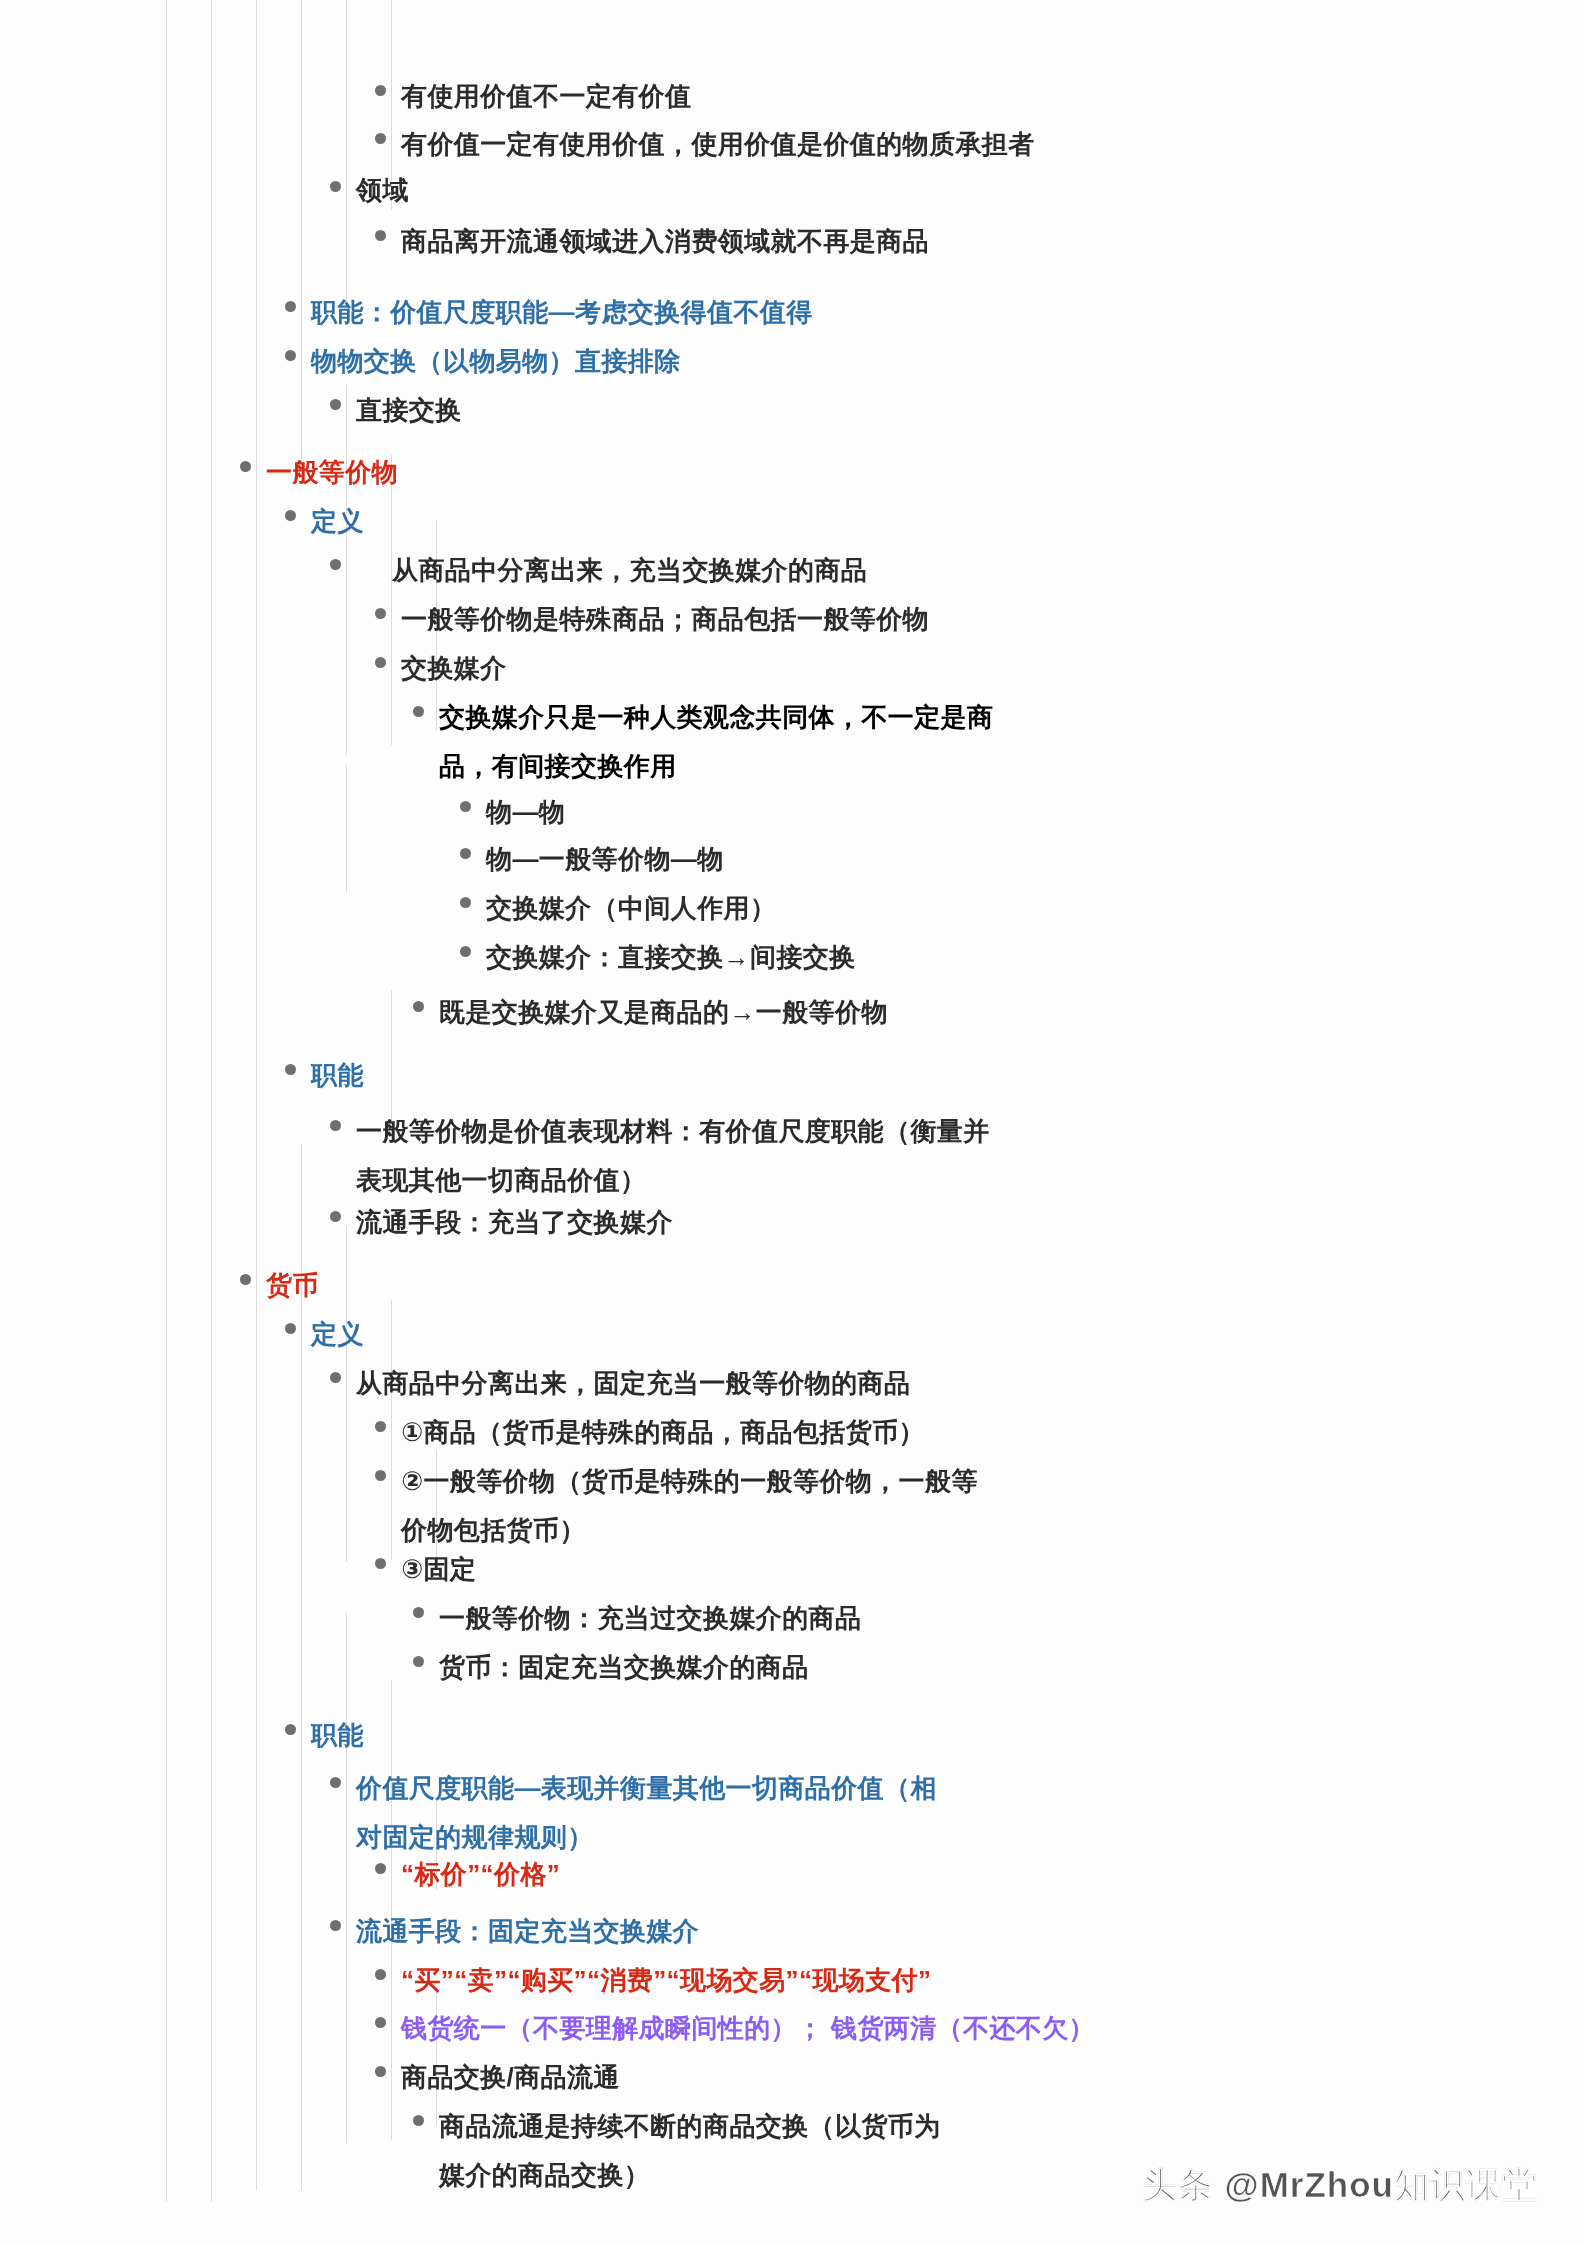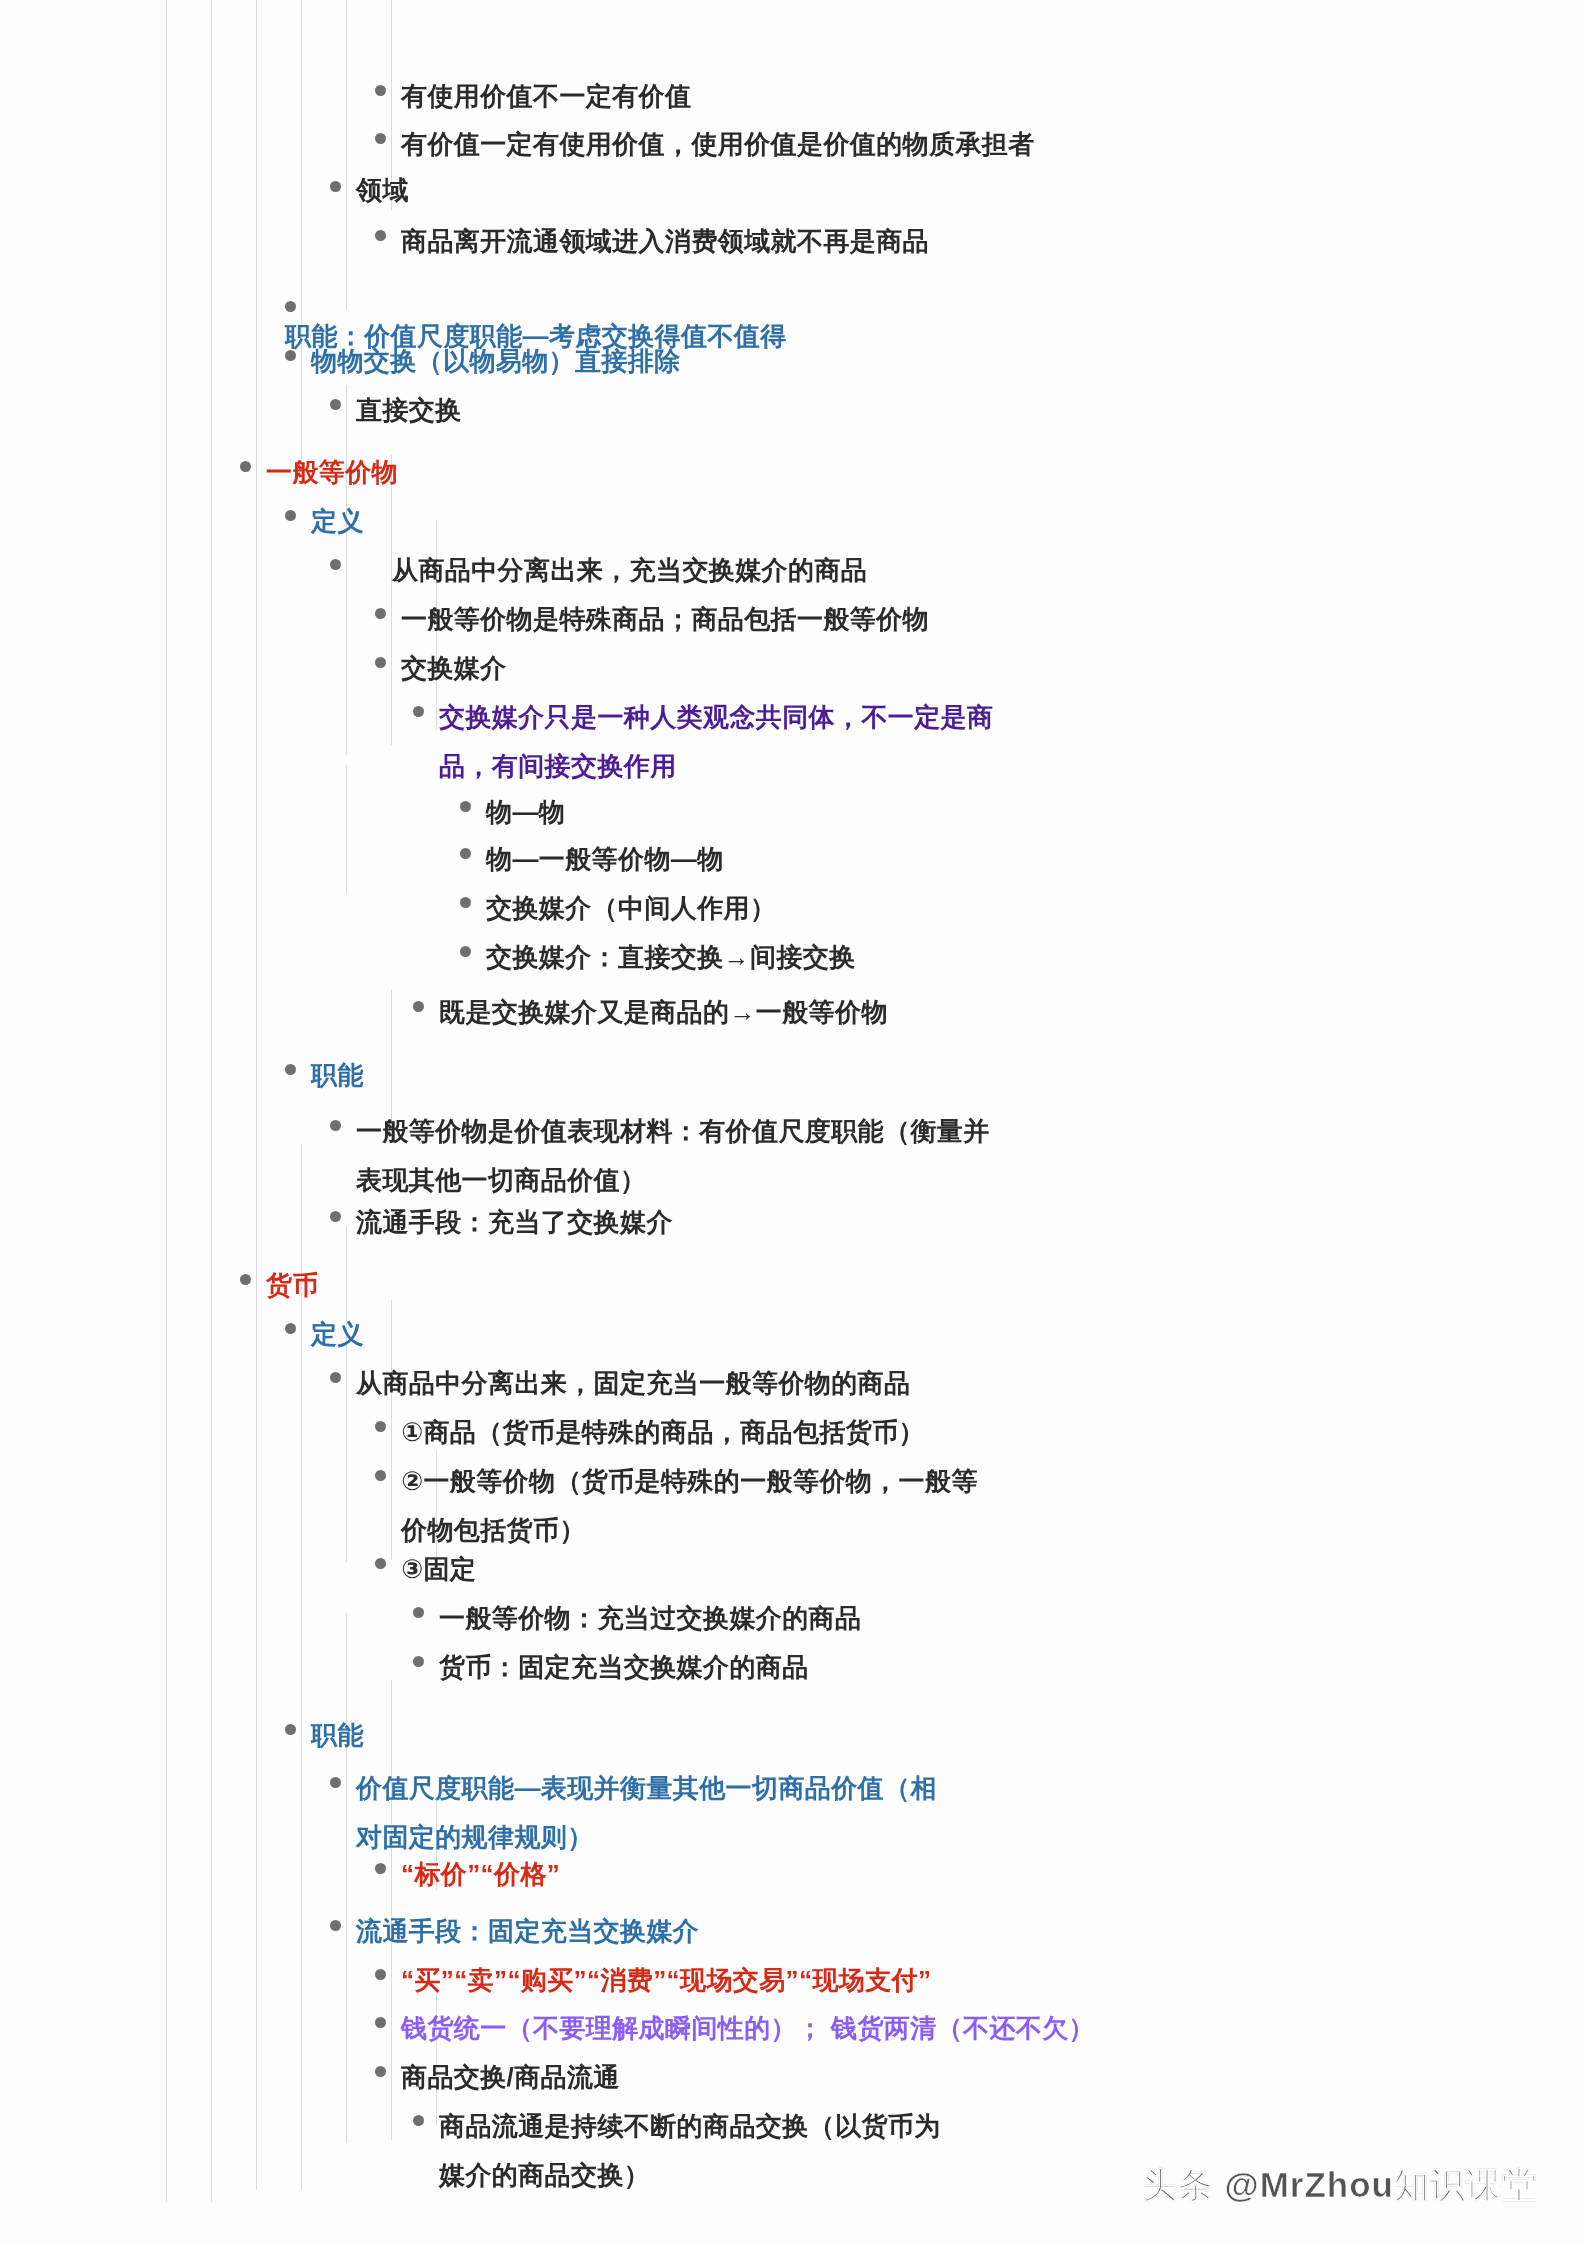--- a/index.html
+++ b/index.html
@@ -114,21 +114,21 @@
         <div class="txt c-black" style="color: rgb(43, 43, 43);">有价值一定有使用价值，使用价值是价值的物质承担者</div>
       </div>
       <div class="row" style="left: 330px; top: 168px;">
         <div class="bullet" style="background: rgb(111, 111, 111);"></div>
         <div class="txt c-black" style="color: rgb(43, 43, 43); font-family: Liberation Mono, monospace;">领域</div>
       </div>
       <div class="row" style="left: 375px; top: 217px;">
         <div class="bullet" style="background: rgb(111, 111, 111);"></div>
         <div class="txt c-black" style="color: rgb(43, 43, 43);">商品离开流通领域进入消费领域就不再是商品</div>
       </div>
-      <div class="row" style="left: 285px; top: 288px; flex-direction: column;">
+      <div class="row" style="left: 285px; top: 288px;">
         <div class="bullet" style="background: rgb(111, 111, 111);"></div>
         <div class="txt c-blue" style="color: rgb(47, 111, 168);">职能：价值尺度职能—考虑交换得值不值得</div>
       </div>
       <div class="row" style="left: 285px; top: 337px;">
         <div class="bullet" style="background: rgb(111, 111, 111);"></div>
         <div class="txt c-blue" style="color: rgb(47, 111, 168);">物物交换（以物易物）直接排除</div>
       </div>
       <div class="row" style="left: 330px; top: 386px;">
         <div class="bullet" style="background: rgb(111, 111, 111);"></div>
         <div class="txt c-black" style="color: rgb(43, 43, 43);">直接交换</div>
@@ -148,21 +148,21 @@
       <div class="row" style="left: 375px; top: 595px;">
         <div class="bullet" style="background: rgb(111, 111, 111);"></div>
         <div class="txt c-black" style="color: rgb(43, 43, 43);">一般等价物是特殊商品；商品包括一般等价物</div>
       </div>
       <div class="row" style="left: 375px; top: 644px;">
         <div class="bullet" style="background: rgb(111, 111, 111);"></div>
         <div class="txt c-black" style="color: rgb(43, 43, 43);">交换媒介</div>
       </div>
       <div class="row" style="left: 413px; top: 693px;">
         <div class="bullet" style="background: rgb(111, 111, 111);"></div>
-        <div class="txt c-black" style="color: #4c1d95; width: 560px; font-family: Liberation Serif, serif;">交换媒介只是一种人类观念共同体，不一定是商品，有间接交换作用</div>
+        <div class="txt c-black" style="color: #000000; width: 560px; font-family: Liberation Serif, serif;">交换媒介只是一种人类观念共同体，不一定是商品，有间接交换作用</div>
       </div>
       <div class="row" style="left: 460px; top: 788px;">
         <div class="bullet" style="background: rgb(111, 111, 111);"></div>
         <div class="txt c-black" style="color: rgb(43, 43, 43);">物—物</div>
       </div>
       <div class="row" style="left: 460px; top: 835px;">
         <div class="bullet" style="background: rgb(111, 111, 111);"></div>
         <div class="txt c-black" style="color: rgb(43, 43, 43);">物—一般等价物—物</div>
       </div>
       <div class="row" style="left: 460px; top: 884px;">

